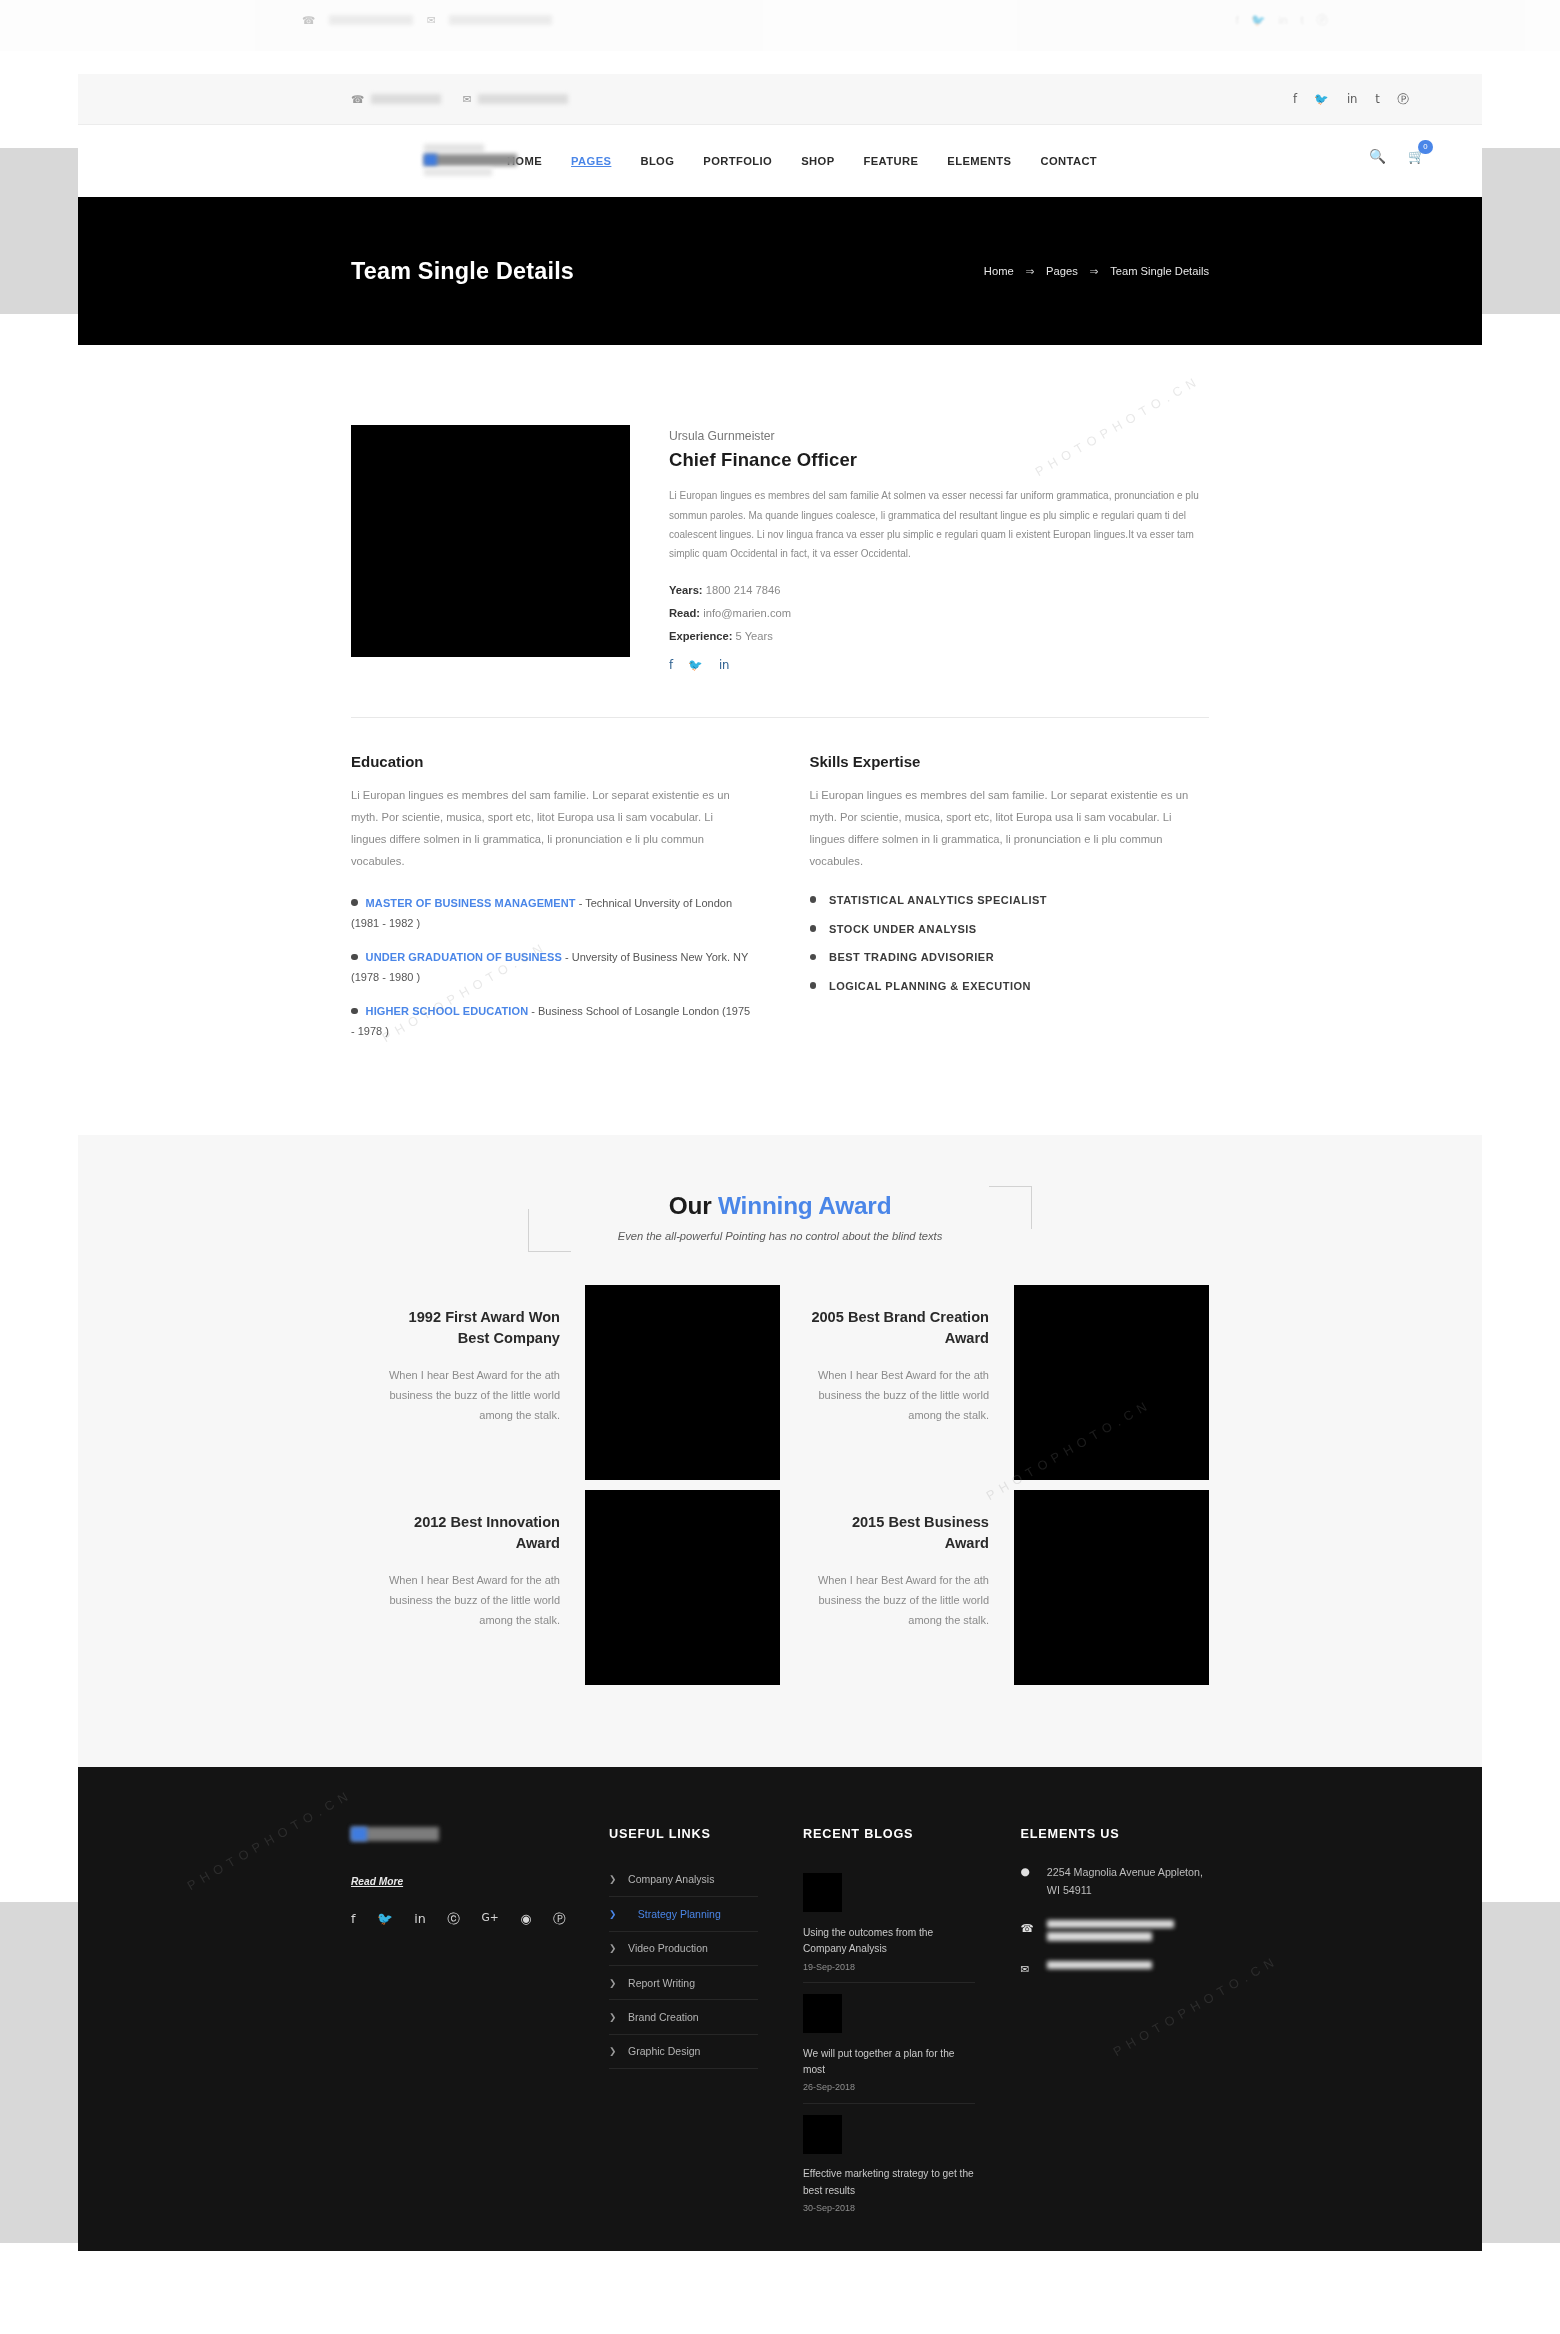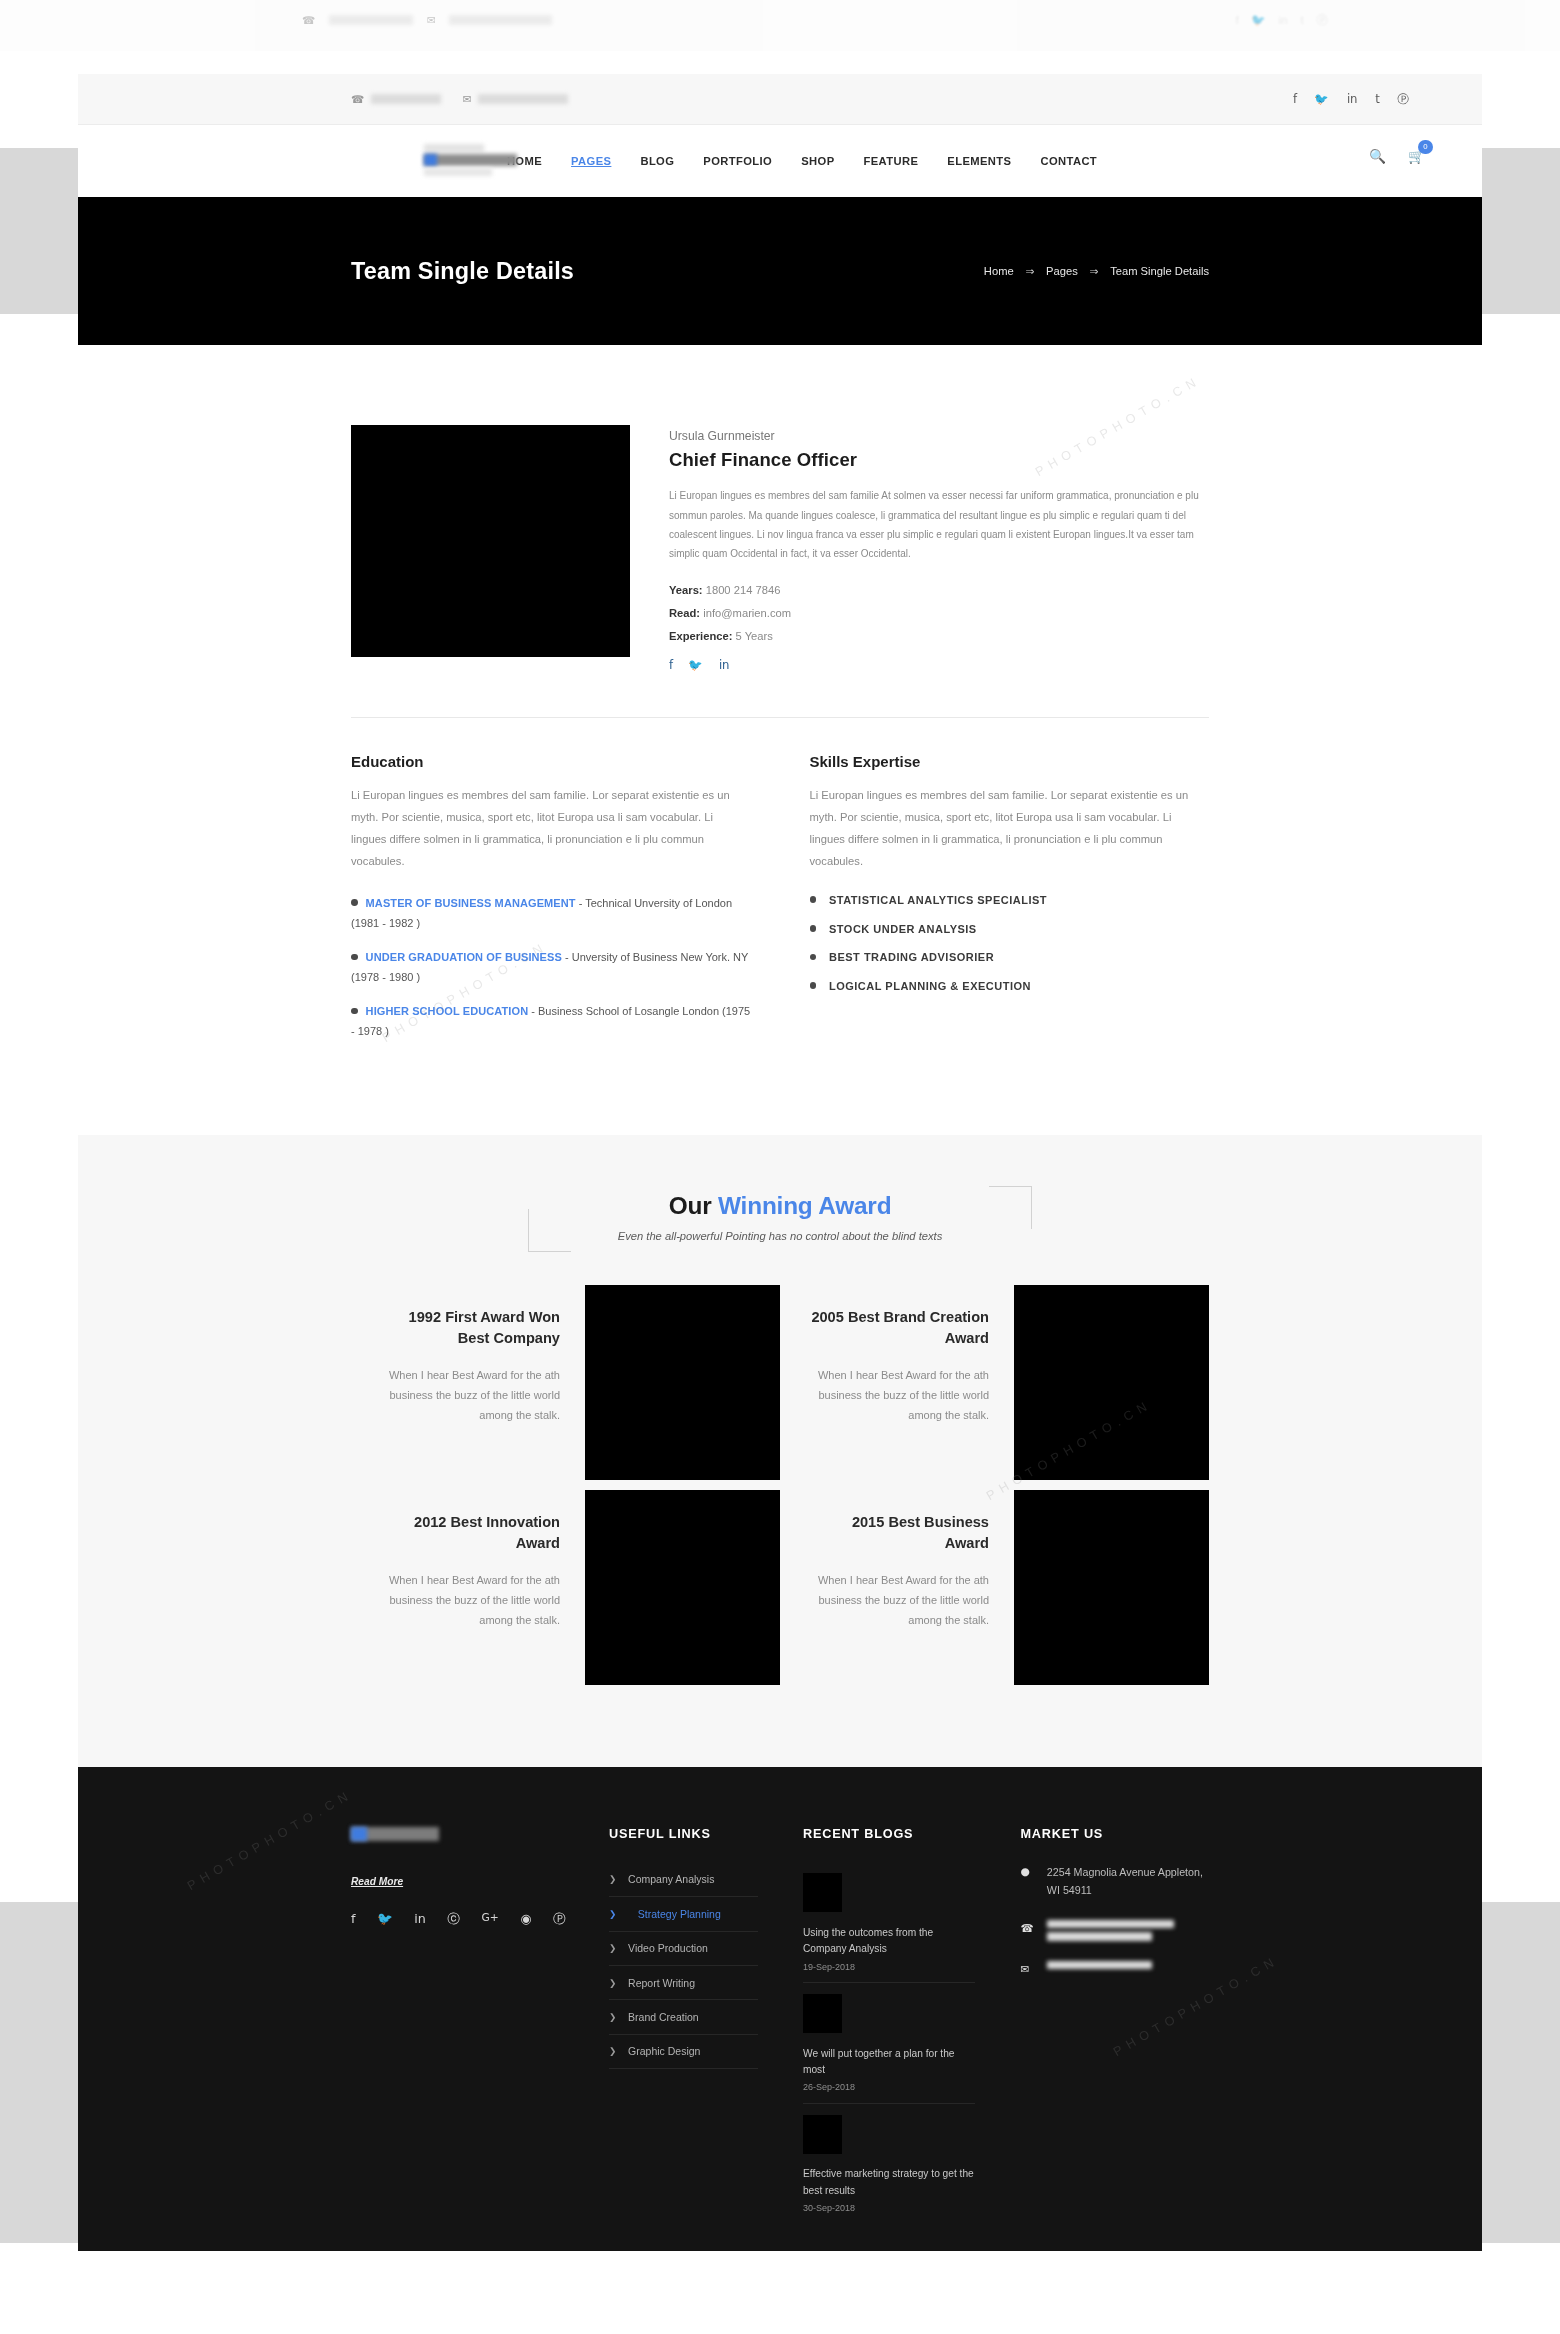--- a/index.html
+++ b/index.html
@@ -519,21 +519,21 @@
           <div class="blog-item">
             <div class="blog-thumb"></div>
             <div>
               <div class="blog-t">Effective marketing strategy to get the best results</div>
               <div class="blog-d">30-Sep-2018</div>
             </div>
           </div>
         </div>
 
         <div class="f-col f-contact">
-          <h4>MARKET US</h4>
+          <h4>ELEMENTS US</h4>
           <div class="c-row">
             <span class="c-ico">●</span>
             <span class="c-txt">2254 Magnolia Avenue Appleton, WI 54911</span>
           </div>
           <div class="c-row">
             <span class="c-ico">☎</span>
             <span>
               <span class="blurbox" style="display:block;width:127px;height:8.8px;margin-bottom:3.9px;"></span>
               <span class="blurbox" style="display:block;width:105px;height:8.8px;"></span>
             </span>

